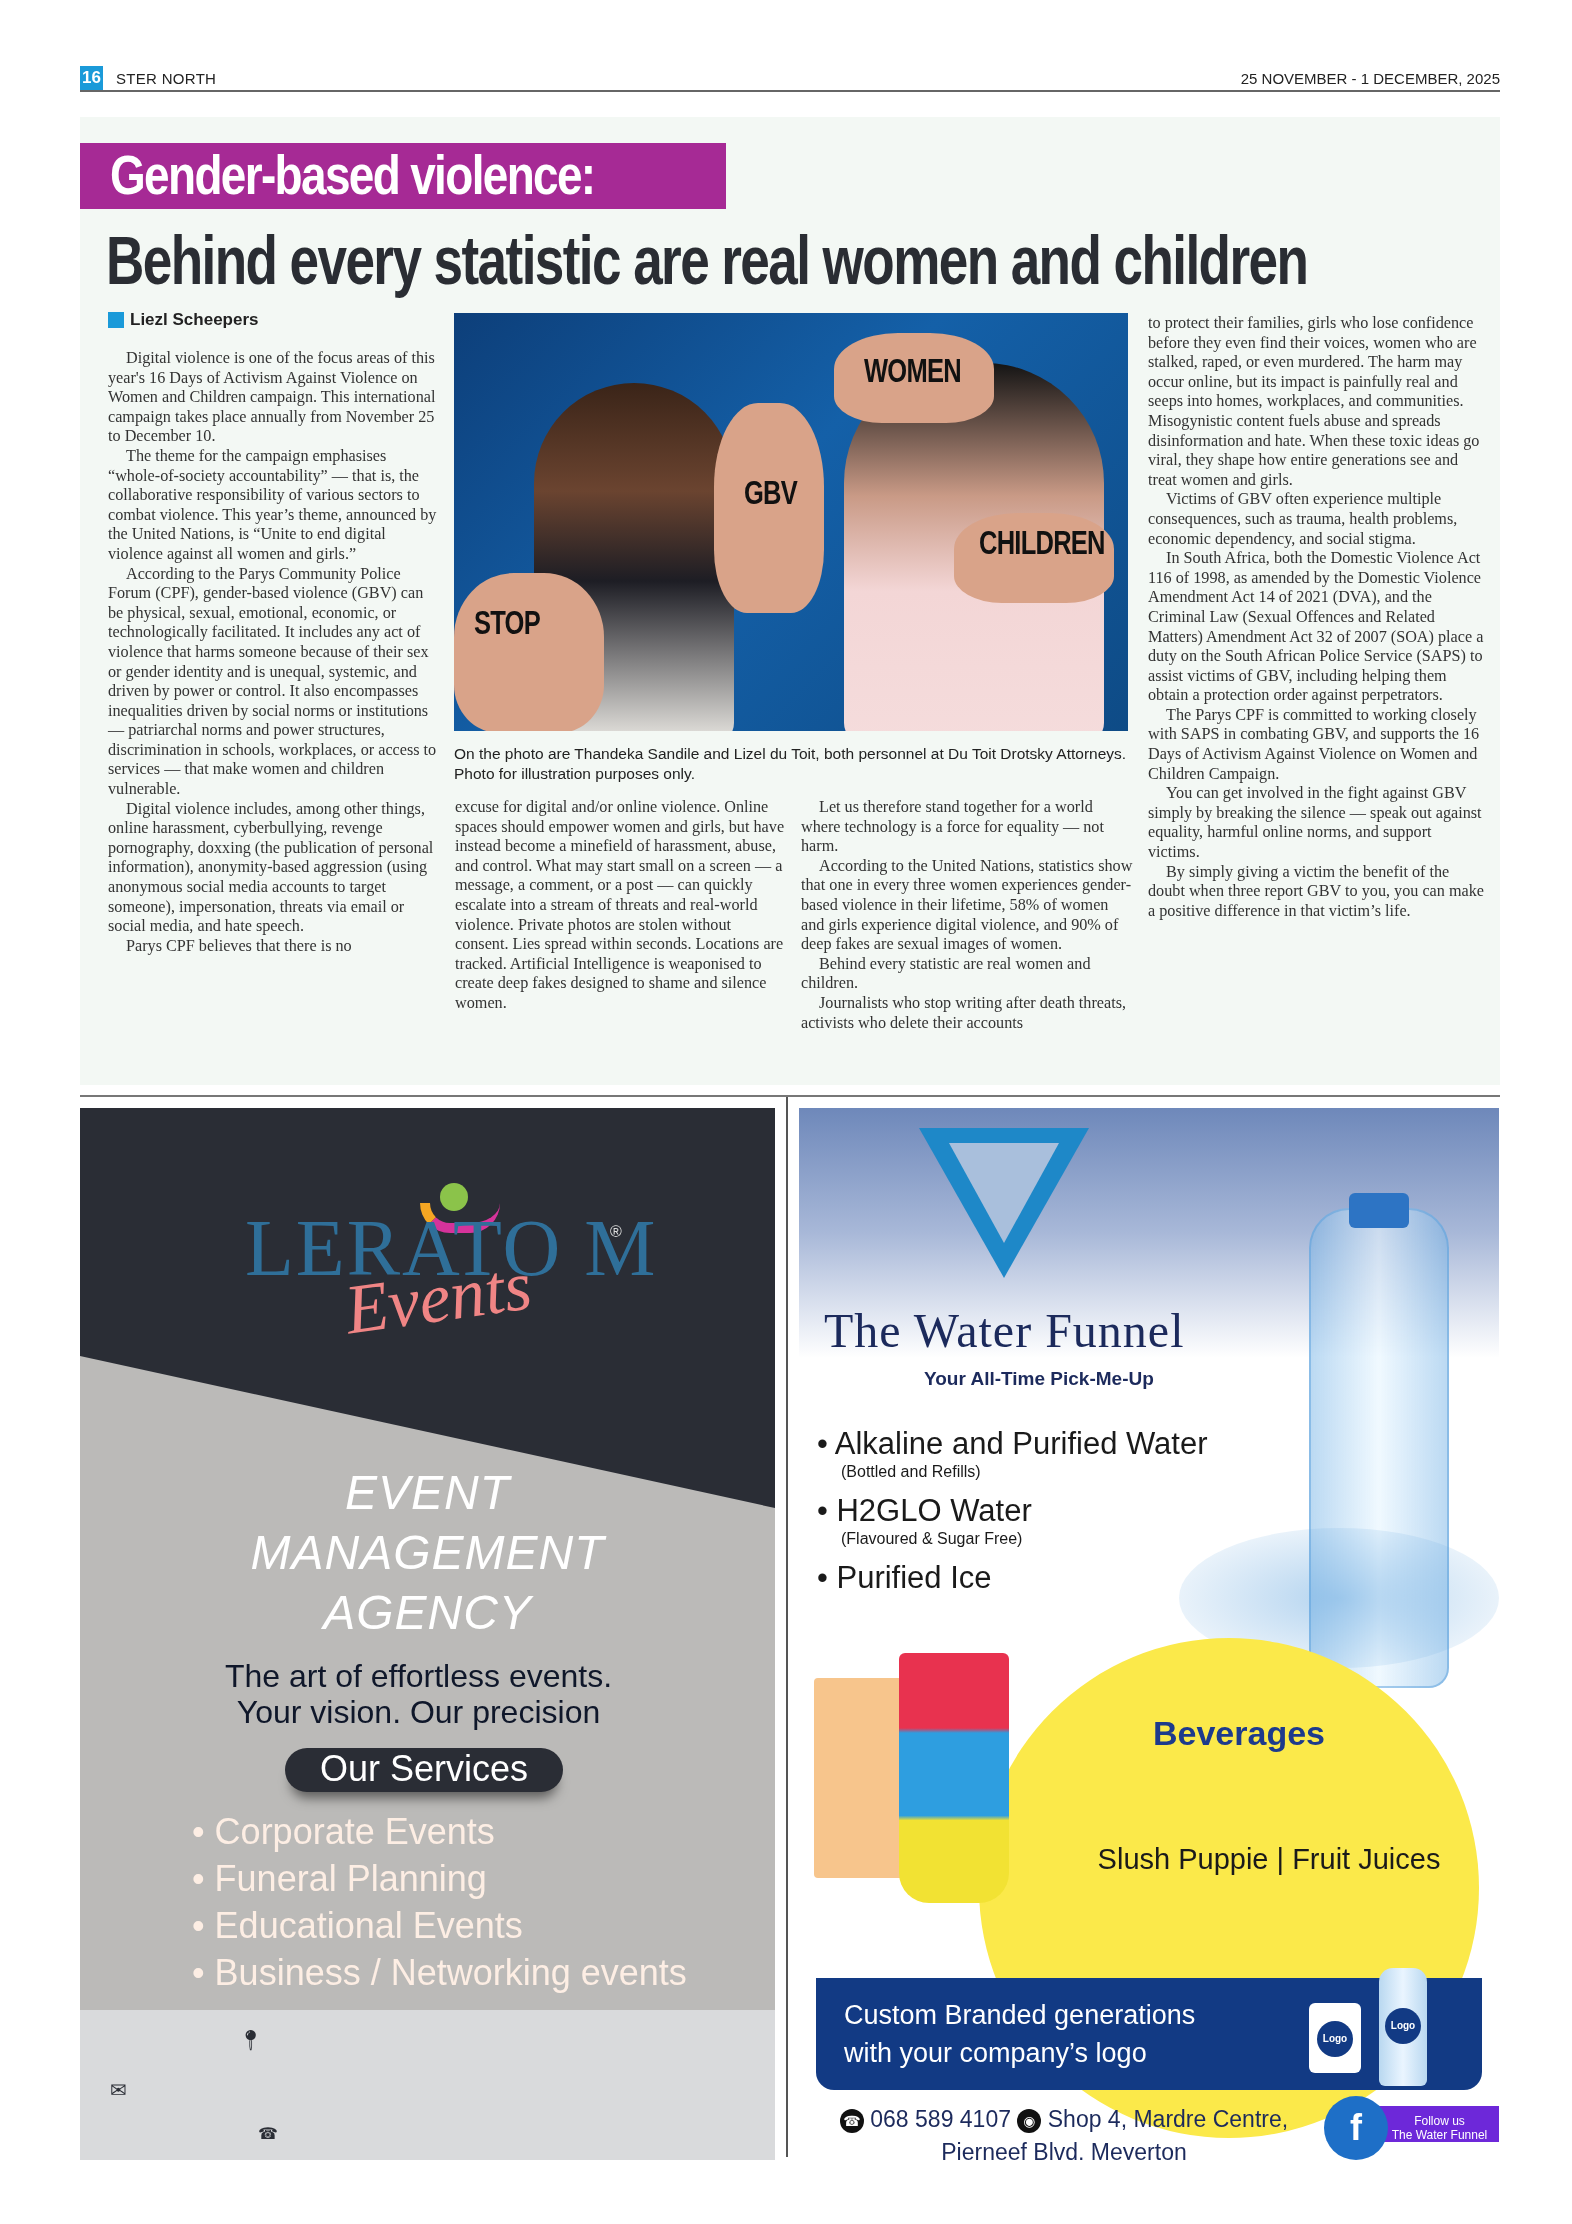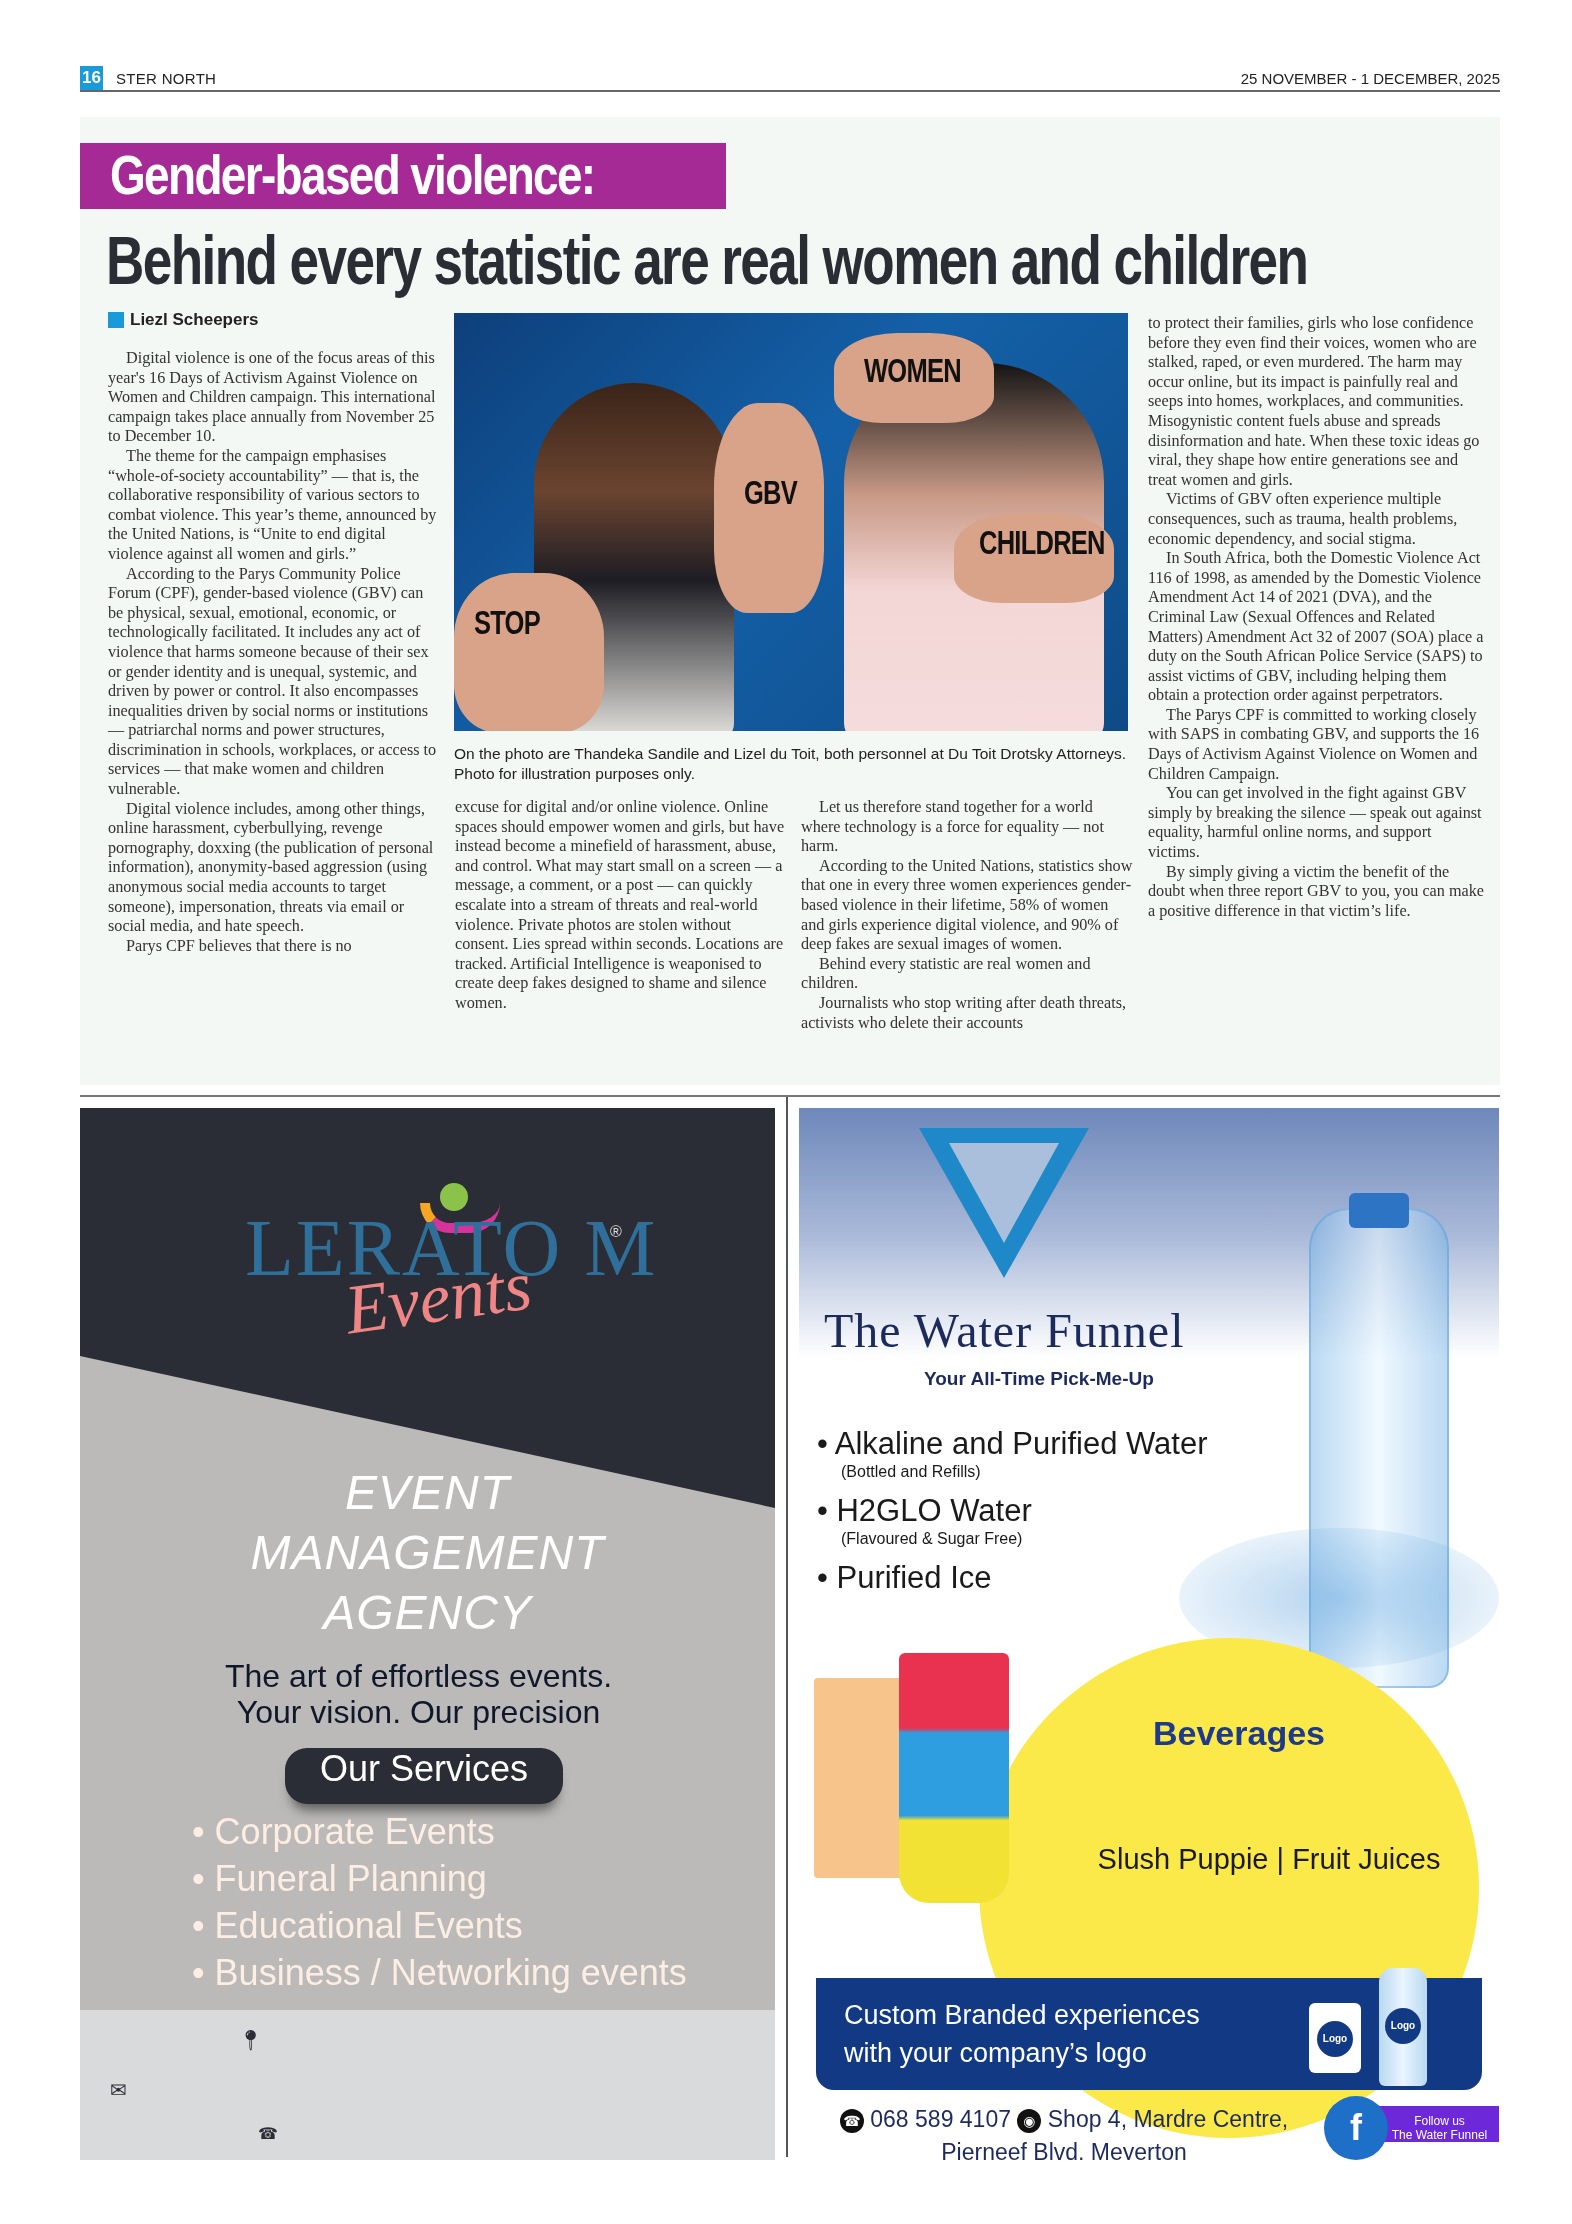--- a/index.html
+++ b/index.html
@@ -44,21 +44,21 @@
   
   .ad1 { position:absolute; left:80px; top:1108px; width:695px; height:1052px; background:#bbbab8; overflow:hidden; }
   .ad1 .dark { position:absolute; left:0; top:0; width:695px; height:400px; background:#2a2d35; clip-path:polygon(0 0,100% 0,100% 100%,0 62%); }
   .ad1 .logo-word { position:absolute; left:165px; top:95px; font-family:"Liberation Serif", serif; font-size:80px; color:#2f6f99; letter-spacing:2px; }
   .ad1 .logo-reg { position:absolute; left:530px; top:115px; color:#ddd; font-size:16px; }
   .ad1 .logo-script { position:absolute; left:265px; top:150px; font-family:"Liberation Serif", serif; font-style:italic; font-size:70px; color:#f08585; transform:rotate(-8deg); }
   .ad1 .logo-figure { position:absolute; left:360px; top:75px; width:28px; height:28px; border-radius:50%; background:#8bc34a; }
   .ad1 .logo-swoosh { position:absolute; left:340px; top:95px; width:80px; height:30px; border-bottom:10px solid #d6339b; border-left:10px solid #f5a623; border-radius:0 0 40px 40px; }
   .ad1 .agency { position:absolute; left:0; width:695px; text-align:center; color:#fff; font-style:italic; font-size:48px; letter-spacing:1px; line-height:60px; }
   .ad1 .tagline { position:absolute; left:0; width:677px; top:550px; text-align:center; color:#0f172a; font-size:32px; line-height:36px; }
-  .ad1 .services-btn { position:absolute; left:205px; top:640px; width:278px; height:56px; border-radius:22px; background:#2a2d35; color:#fff; font-size:36px; text-align:center; line-height:42px; box-shadow:0 12px 12px -6px rgba(0,0,0,0.5); }
+  .ad1 .services-btn { position:absolute; left:205px; top:640px; width:278px; height:44px; border-radius:22px; background:#2a2d35; color:#fff; font-size:36px; text-align:center; line-height:42px; box-shadow:0 12px 12px -6px rgba(0,0,0,0.5); }
   .ad1 .svc-list { position:absolute; left:112px; top:700px; color:#fdeee4; font-size:36px; line-height:47px; list-style:none; }
   .ad1 .contact-band { position:absolute; left:0; top:902px; width:695px; height:150px; background:#d9dadc; }
   .ad1 .cicon { position:absolute; color:#2a2d35; font-size:20px; }
 
   
   .ad2 { position:absolute; left:799px; top:1108px; width:700px; height:1052px; background:#fff; overflow:hidden; }
   .ad2 .sky { position:absolute; left:0; top:0; width:700px; height:250px; background:linear-gradient(#6e88ba 0%, #a8b8d8 50%, #ffffff 100%); }
   .ad2 .logo-v { position:absolute; left:120px; top:20px; width:0; height:0; border-left:85px solid transparent; border-right:85px solid transparent; border-top:150px solid #1e88c8; }
   .ad2 .logo-v-inner { position:absolute; left:150px; top:35px; width:0; height:0; border-left:55px solid transparent; border-right:55px solid transparent; border-top:100px solid #a9bfdc; }
   .ad2 .brand { position:absolute; left:25px; top:195px; font-family:"Liberation Serif", serif; font-size:48px; color:#1c2a5c; letter-spacing:1px; }
@@ -207,21 +207,21 @@
   <div class="juice"></div>
   <div class="drink"></div>
 
   <div class="nonalc">
     <div>Beverages</div>
   </div>
   <div class="slush">Slush Puppie | Fruit Juices</div>
 
   <div class="band"></div>
   <div class="band-text">
-    <div>Custom Branded experiences</div>
+    <div>Custom Branded generations</div>
     <div>with your company’s logo</div>
   </div>
   <div class="mug">
     <div class="mug-logo" style="left:8px;top:18px;">Logo</div>
   </div>
   <div class="small-bottle">
     <div class="bottle-logo" style="left:6px;top:40px;">Logo</div>
   </div>
 
   <div class="contact">

